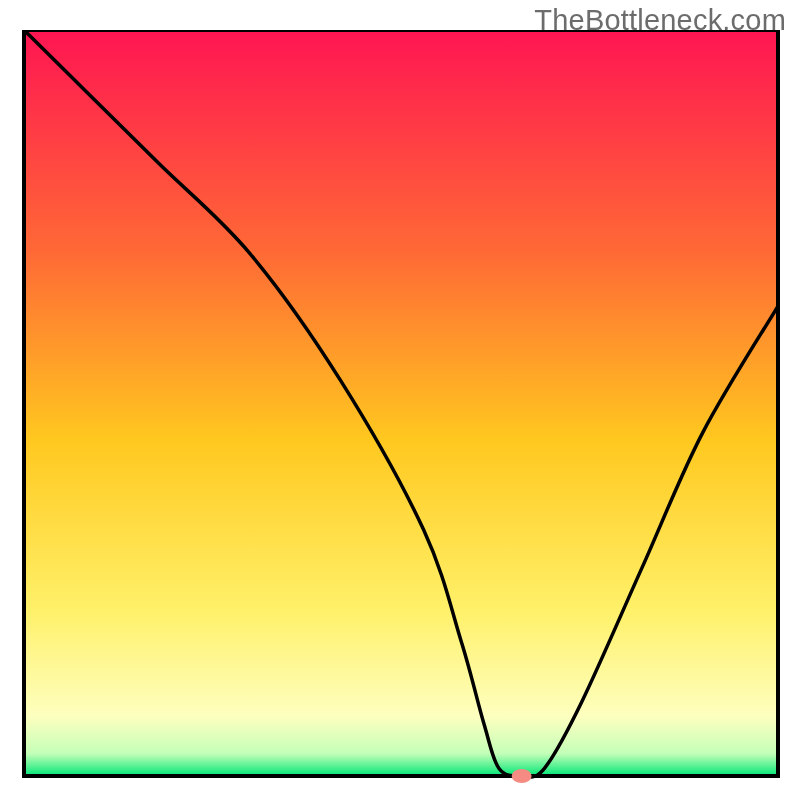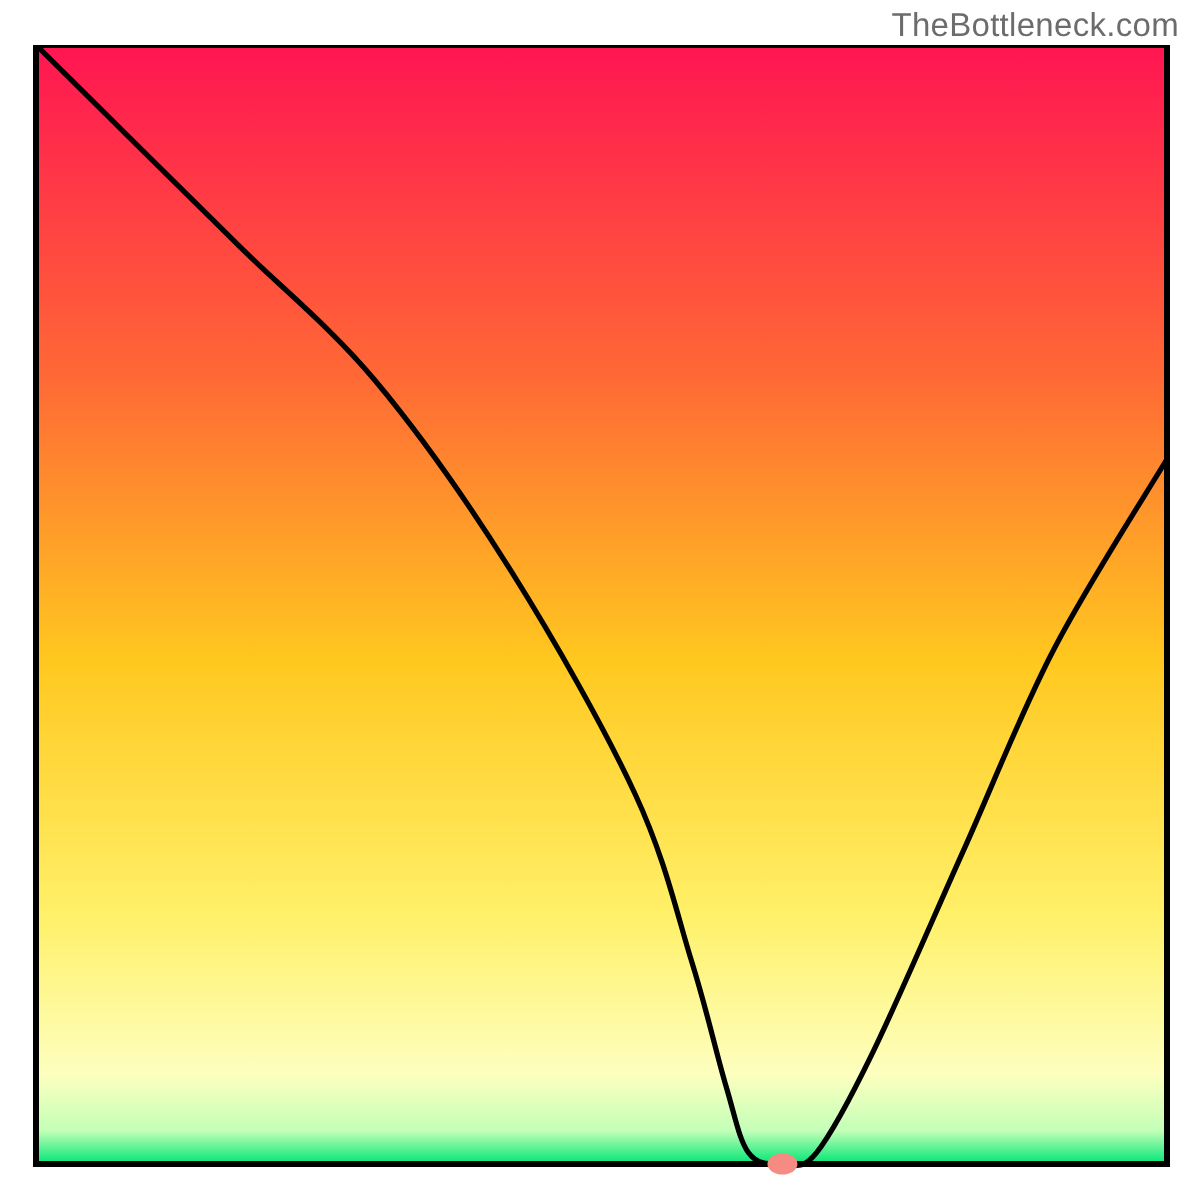--- a/index.html
+++ b/index.html
@@ -13,21 +13,21 @@
   .container {
     position: relative;
     width: 800px;
     height: 800px;
   }
   .watermark {
     position: absolute;
     top: 4px;
     right: 14px;
     color: #6c6c6c;
-    font-size: 22px;
+    font-size: 29px;
     font-weight: 500;
     letter-spacing: 0.2px;
   }
   svg.chart {
     position: absolute;
     top: 30px;
     left: 0;
   }
 </style>
 </head>

